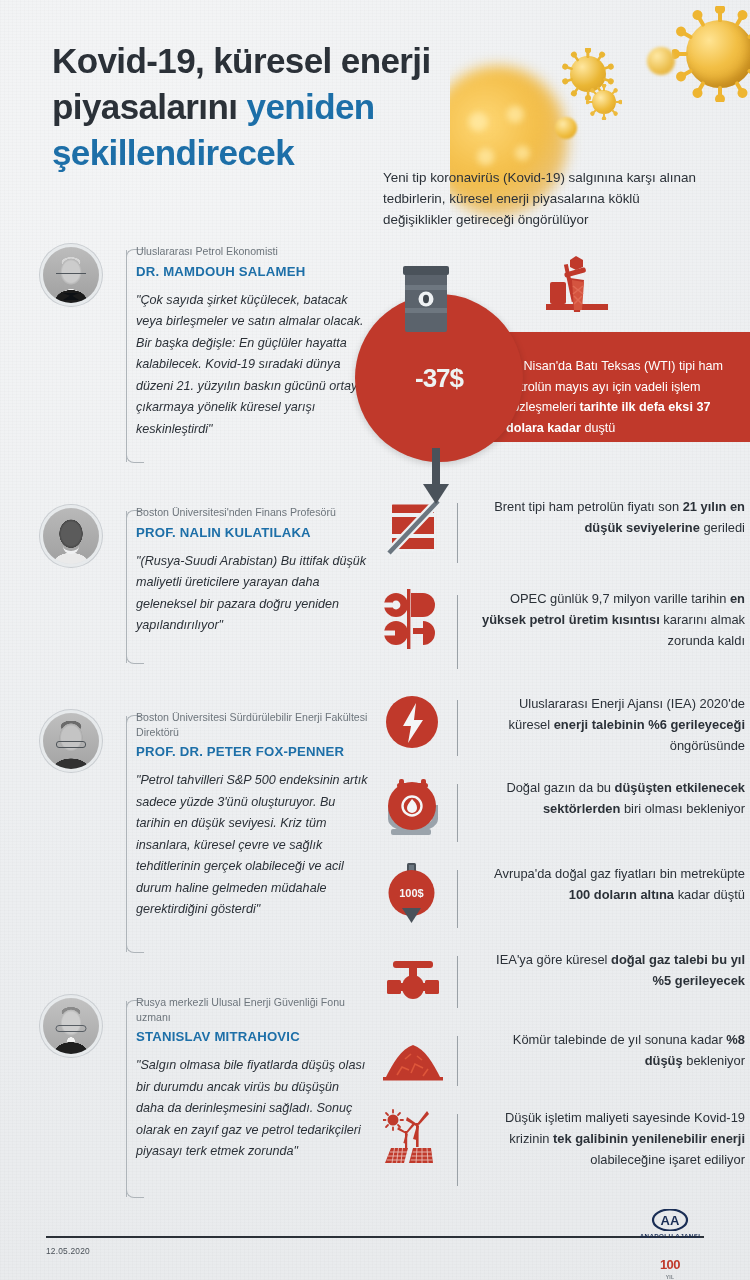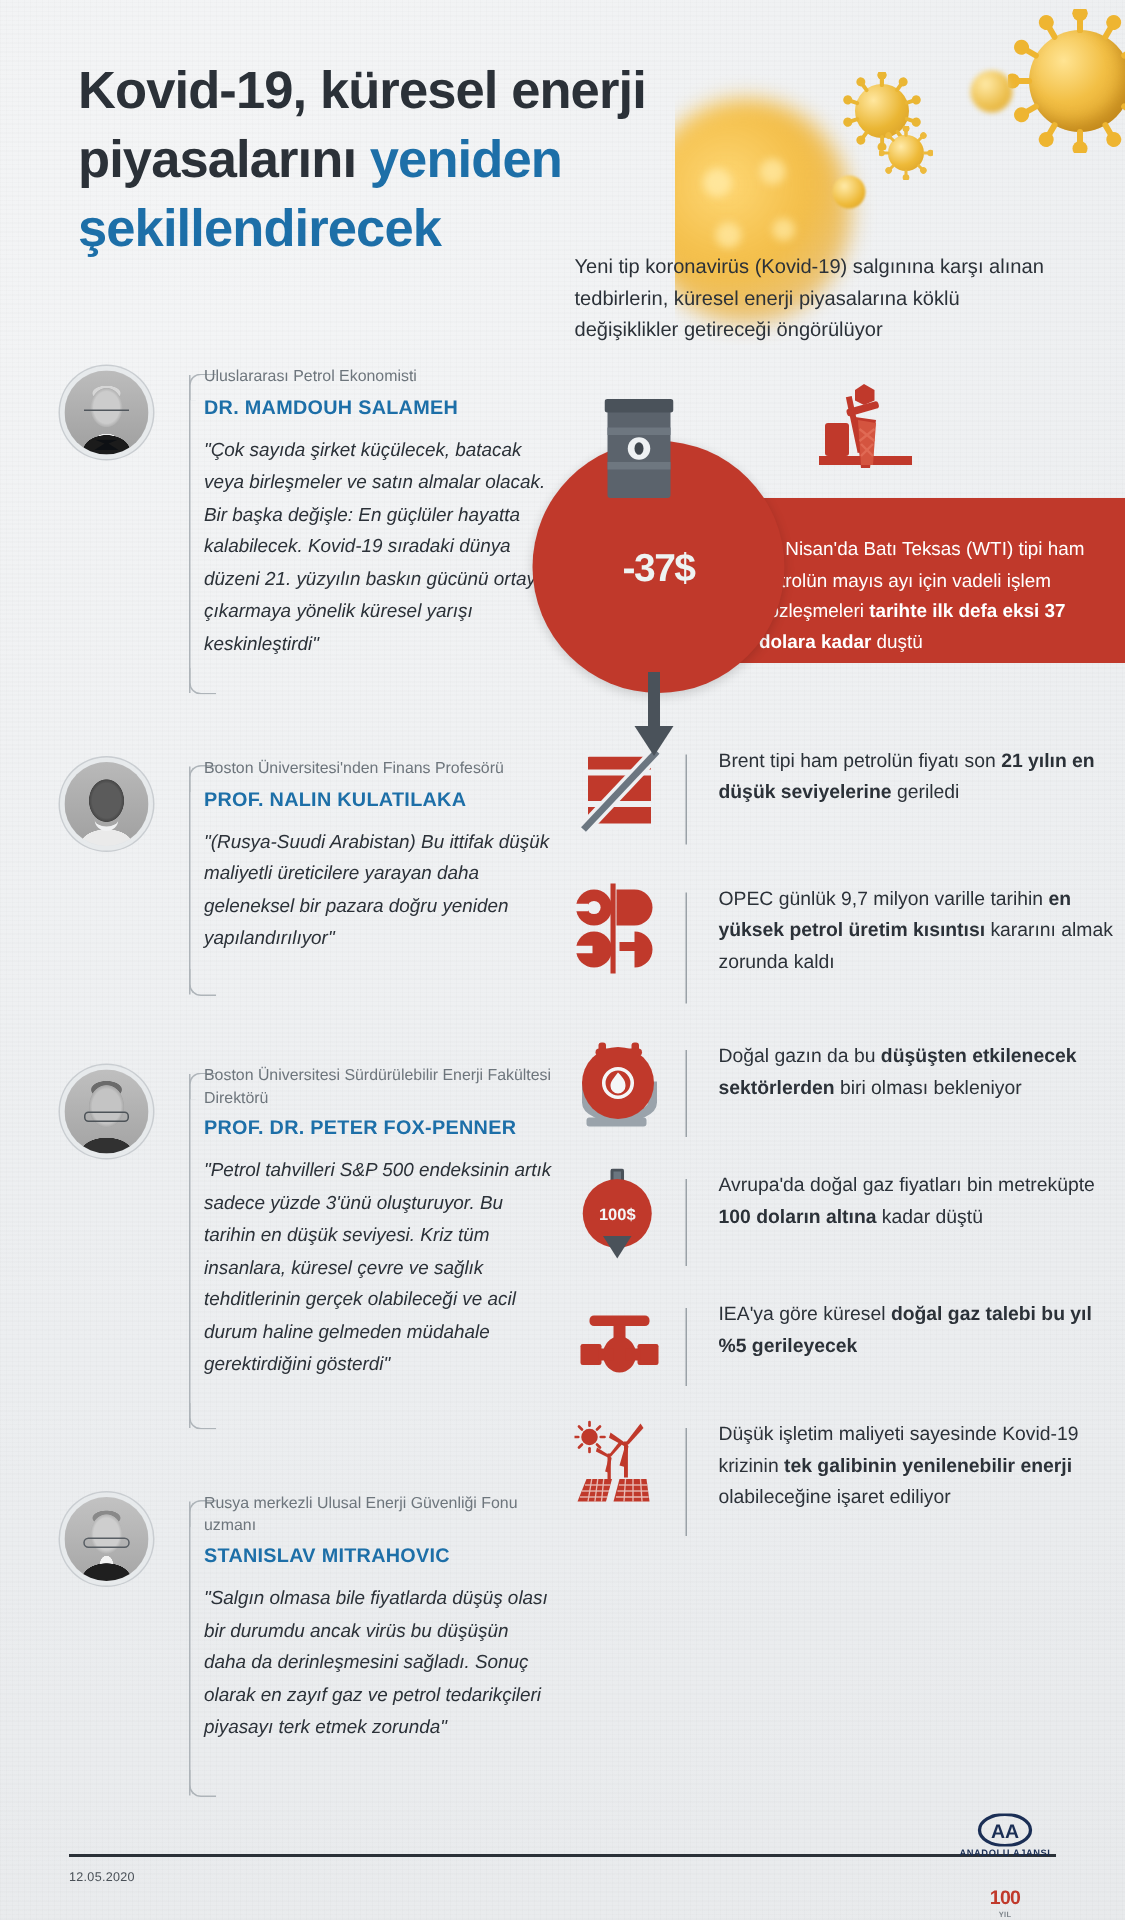--- a/index.html
+++ b/index.html
@@ -96,21 +96,21 @@
   }
   .rig { position: absolute; left: 185px; top: -28px; width: 72px; height: 80px; }
   .arrow { position: absolute; left: 64px; top: 166px; width: 34px; height: 58px; }
 
   
   .facts { position: absolute; left: 383px; top: 496px; width: 367px; z-index: 3; }
   .fact { position: relative; display: flex; align-items: flex-start; }
   .fact-icon { position: relative; width: 64px; height: 62px; flex: 0 0 64px; text-align: right; }
   .fact-divider { position: absolute; width: 1.4px; background: #9aa1a7; left: 74px; }
   .fact-text { margin-left: 32px; font-size: 12.9px; line-height: 21px;
-               color: #2b3138; width: 266px; }
+               color: #2b3138; width: 266px; text-align: right; }
   .fact-text b { font-weight: bold; }
 
   
   .rule { position: absolute; left: 46px; top: 1236px; width: 658px; height: 2px;
           background: #2b3138; z-index: 3; }
   .date { position: absolute; left: 46px; top: 1246px; font-size: 8.4px;
           color: #4a5158; letter-spacing: .2px; z-index: 3; }
   .logo { position: absolute; right: 42px; top: 1209px; width: 76px; height: 58px;
           z-index: 4; text-align: center; }
   .logo .aa-sub { font-size: 6.2px; font-weight: bold; color: #1a2e55;
@@ -412,20 +412,32 @@
             <rect x="0" y="42.5" width="12" height="5"></rect>
           </g>
         </svg>
       </div>
       <div class="fact-divider" style="top:7px; height:74px;"></div>
       <div class="fact-text">
         <span>OPEC günlük 9,7 milyon varille tarihin </span><b>en yüksek petrol üretim kısıntısı</b><span> kararını almak zorunda kaldı</span>
       </div>
     </div>
 
+    <div class="fact" style="height:84px;">
+      <div class="fact-icon">
+        <svg viewBox="0 0 64 62" width="64" height="62">
+          <circle cx="29" cy="29" r="26" fill="#c0392b"></circle>
+          <path d="M33 10 L20 33 L28 33 L25 50 L40 27 L31 27 Z" fill="#f4f6f7"></path>
+        </svg>
+      </div>
+      <div class="fact-divider" style="top:7px; height:56px;"></div>
+      <div class="fact-text">
+        <span>Uluslararası Enerji Ajansı (IEA) 2020'de küresel </span><b>enerji talebinin %6 gerileyeceği</b><span> öngörüsünde</span>
+      </div>
+    </div>
 
     <div class="fact" style="height:86px;">
       <div class="fact-icon">
         <svg viewBox="0 0 64 62" width="64" height="62">
           <path d="M8 28 L8 42 a22 10 0 0 0 44 0 L52 28" fill="none" stroke="#9aa3ab" stroke-width="6"></path>
           <rect x="14" y="46" width="28" height="9" fill="#9aa3ab"></rect>
           <rect x="8" y="52" width="40" height="6" rx="2" fill="#9aa3ab"></rect>
           <circle cx="29" cy="29" r="24" fill="#c0392b"></circle>
           <rect x="16" y="2" width="5" height="8" rx="2" fill="#c0392b"></rect>
           <rect x="38" y="2" width="5" height="8" rx="2" fill="#c0392b"></rect>
@@ -469,20 +481,39 @@
             <rect x="34" y="34" width="10" height="8"></rect>
           </g>
         </svg>
       </div>
       <div class="fact-divider" style="top:7px; height:52px;"></div>
       <div class="fact-text">
         <span>IEA'ya göre küresel </span><b>doğal gaz talebi bu yıl %5 gerileyecek</b><span></span>
       </div>
     </div>
 
+    <div class="fact" style="height:78px;">
+      <div class="fact-icon">
+        <svg viewBox="0 0 64 62" width="64" height="62">
+          <path d="M2 50 C10 34, 18 20, 30 16 C42 20, 50 34, 58 50 Z" fill="#c0392b"></path>
+          <g fill="none" stroke="#e8603f" stroke-width="1.6" opacity=".75">
+            <path d="M14 46 l5 -8 l7 3"></path>
+            <path d="M28 44 l4 -9 l8 4"></path>
+            <path d="M40 47 l5 -7"></path>
+            <path d="M22 30 l6 -5"></path>
+            <path d="M34 27 l5 4"></path>
+          </g>
+          <rect x="0" y="48" width="60" height="3.5" fill="#c0392b"></rect>
+        </svg>
+      </div>
+      <div class="fact-divider" style="top:7px; height:50px;"></div>
+      <div class="fact-text">
+        <span>Kömür talebinde de yıl sonuna kadar </span><b>%8 düşüş</b><span> bekleniyor</span>
+      </div>
+    </div>
 
     <div class="fact" style="height:92px;">
       <div class="fact-icon">
         <svg viewBox="0 0 64 62" width="64" height="62">
           <g fill="#c0392b">
             <circle cx="10" cy="13" r="5.5"></circle>
             <g stroke="#c0392b" stroke-width="1.8" stroke-linecap="round">
               <line x1="10" y1="3" x2="10" y2="5.5"></line>
                 <line x1="10" y1="20.5" x2="10" y2="23"></line>
               <line x1="0" y1="13" x2="2.5" y2="13"></line>

